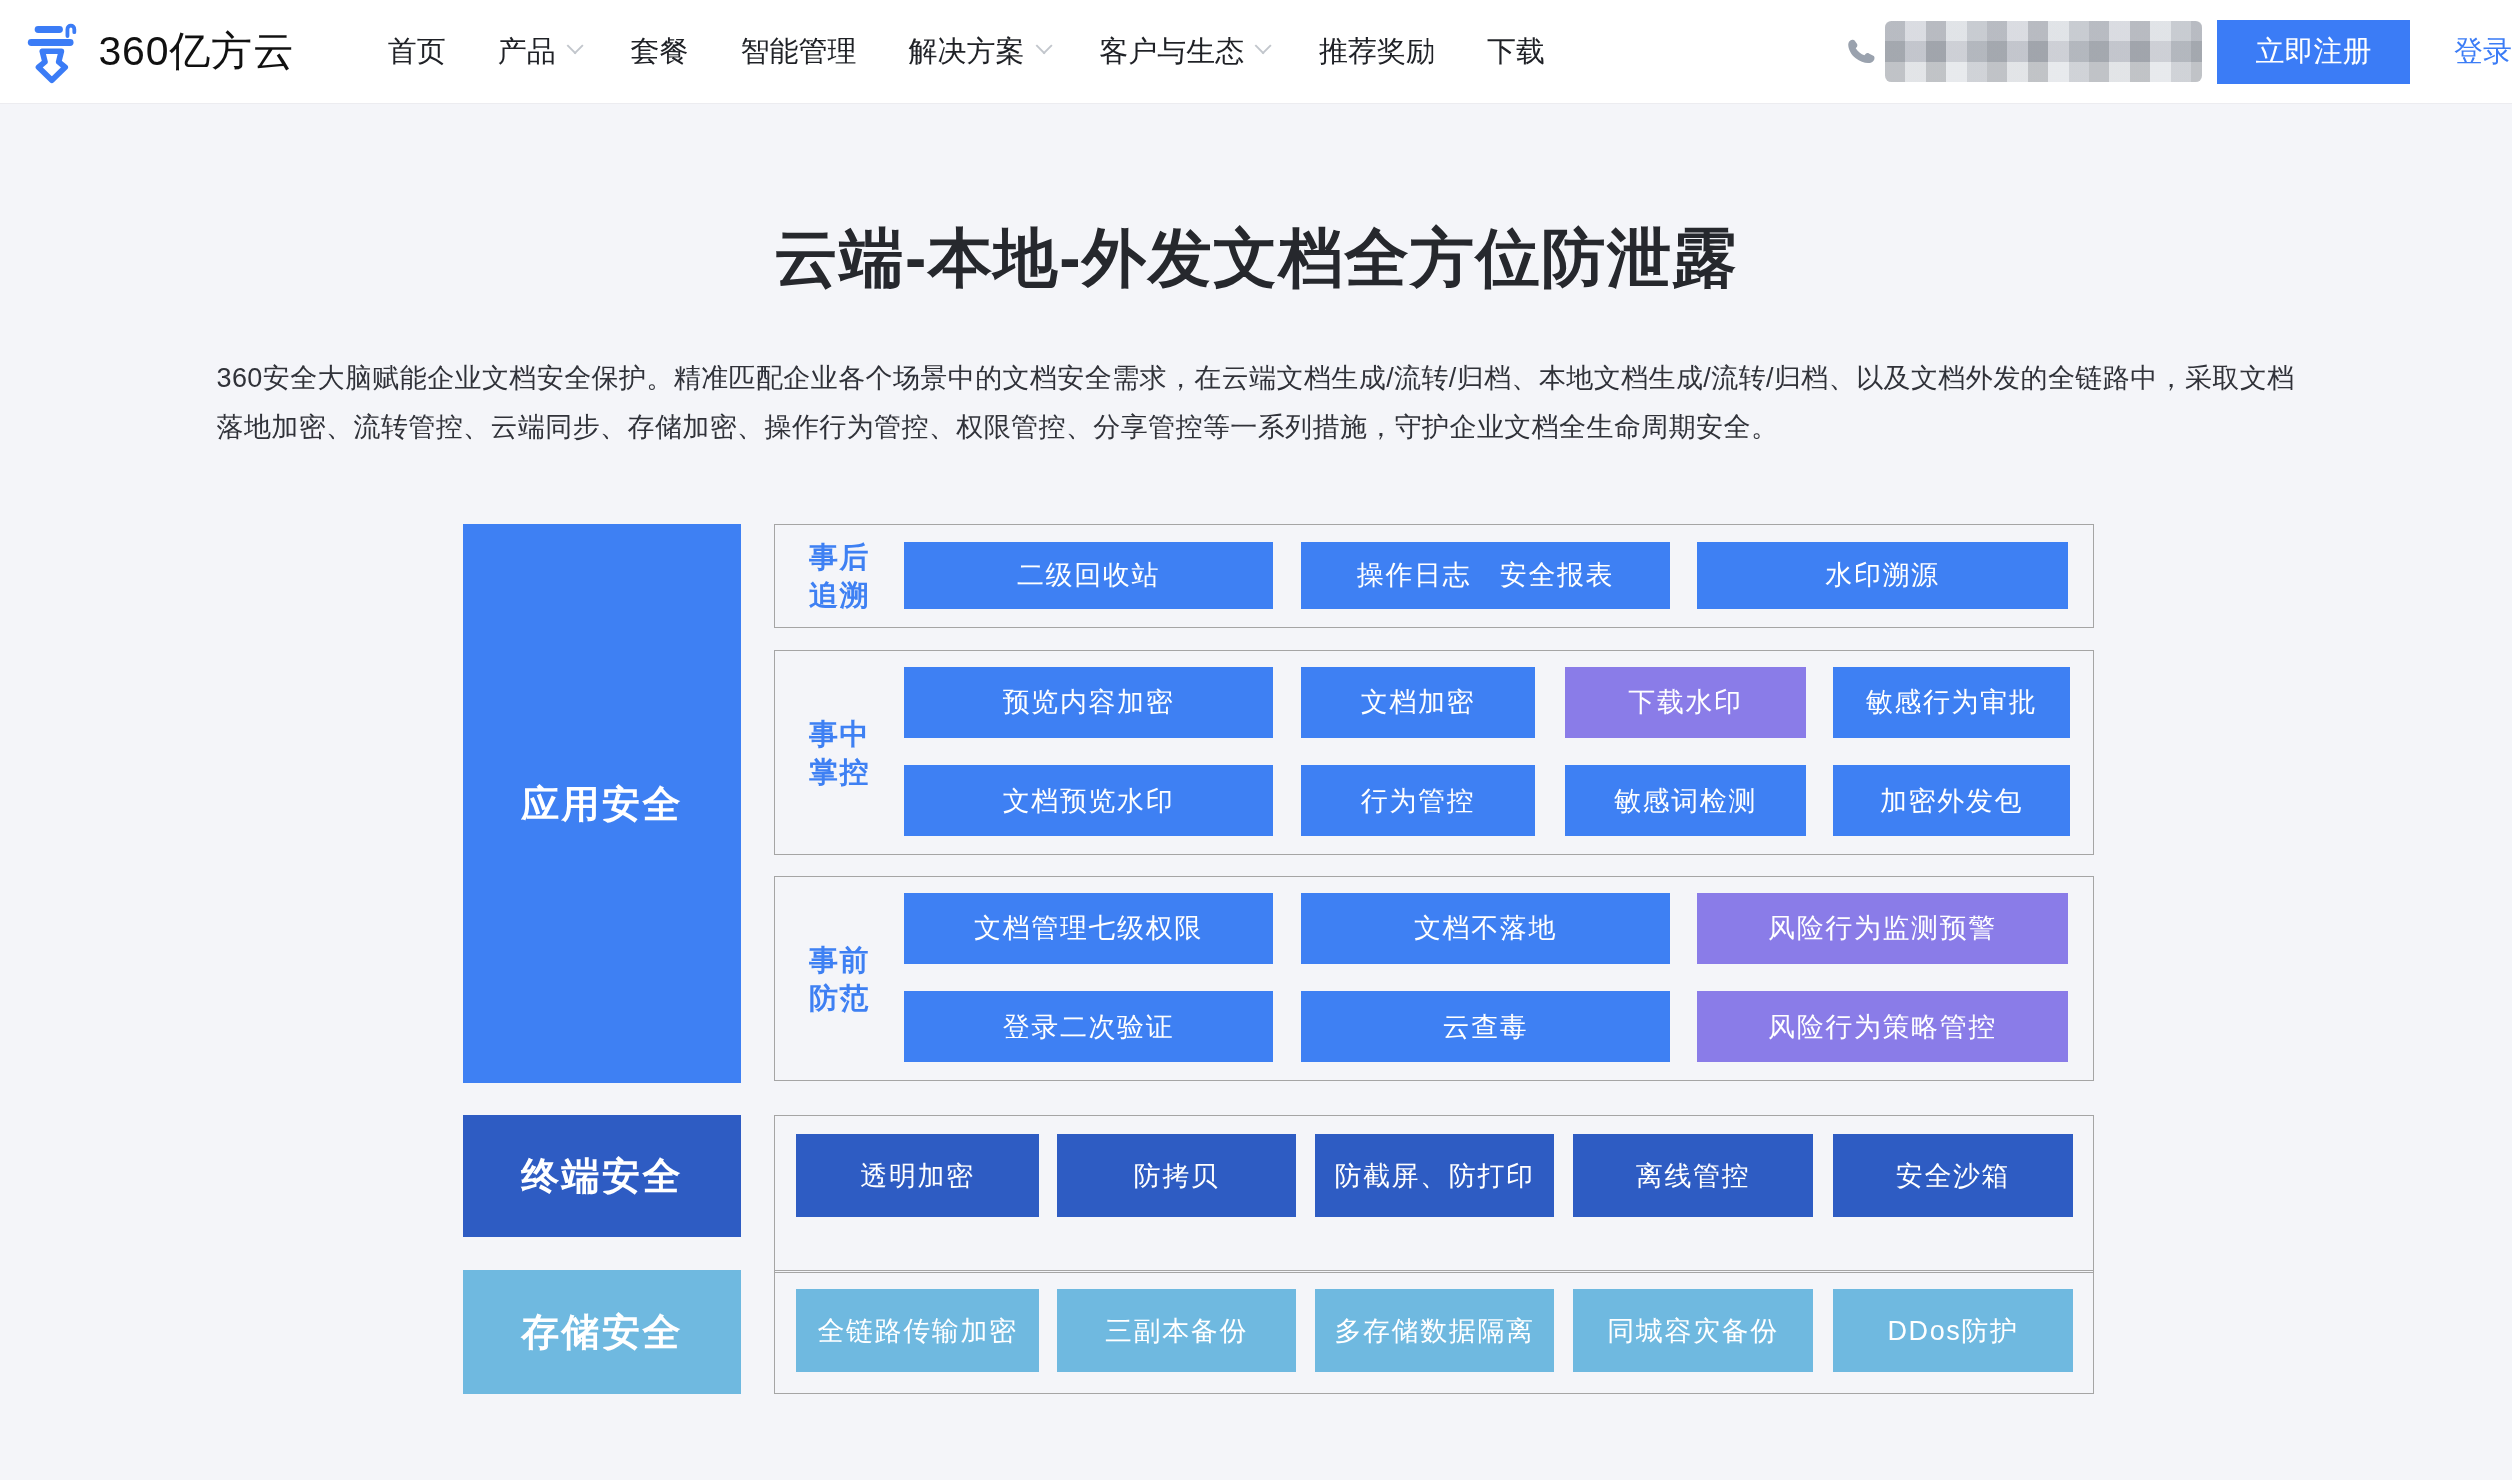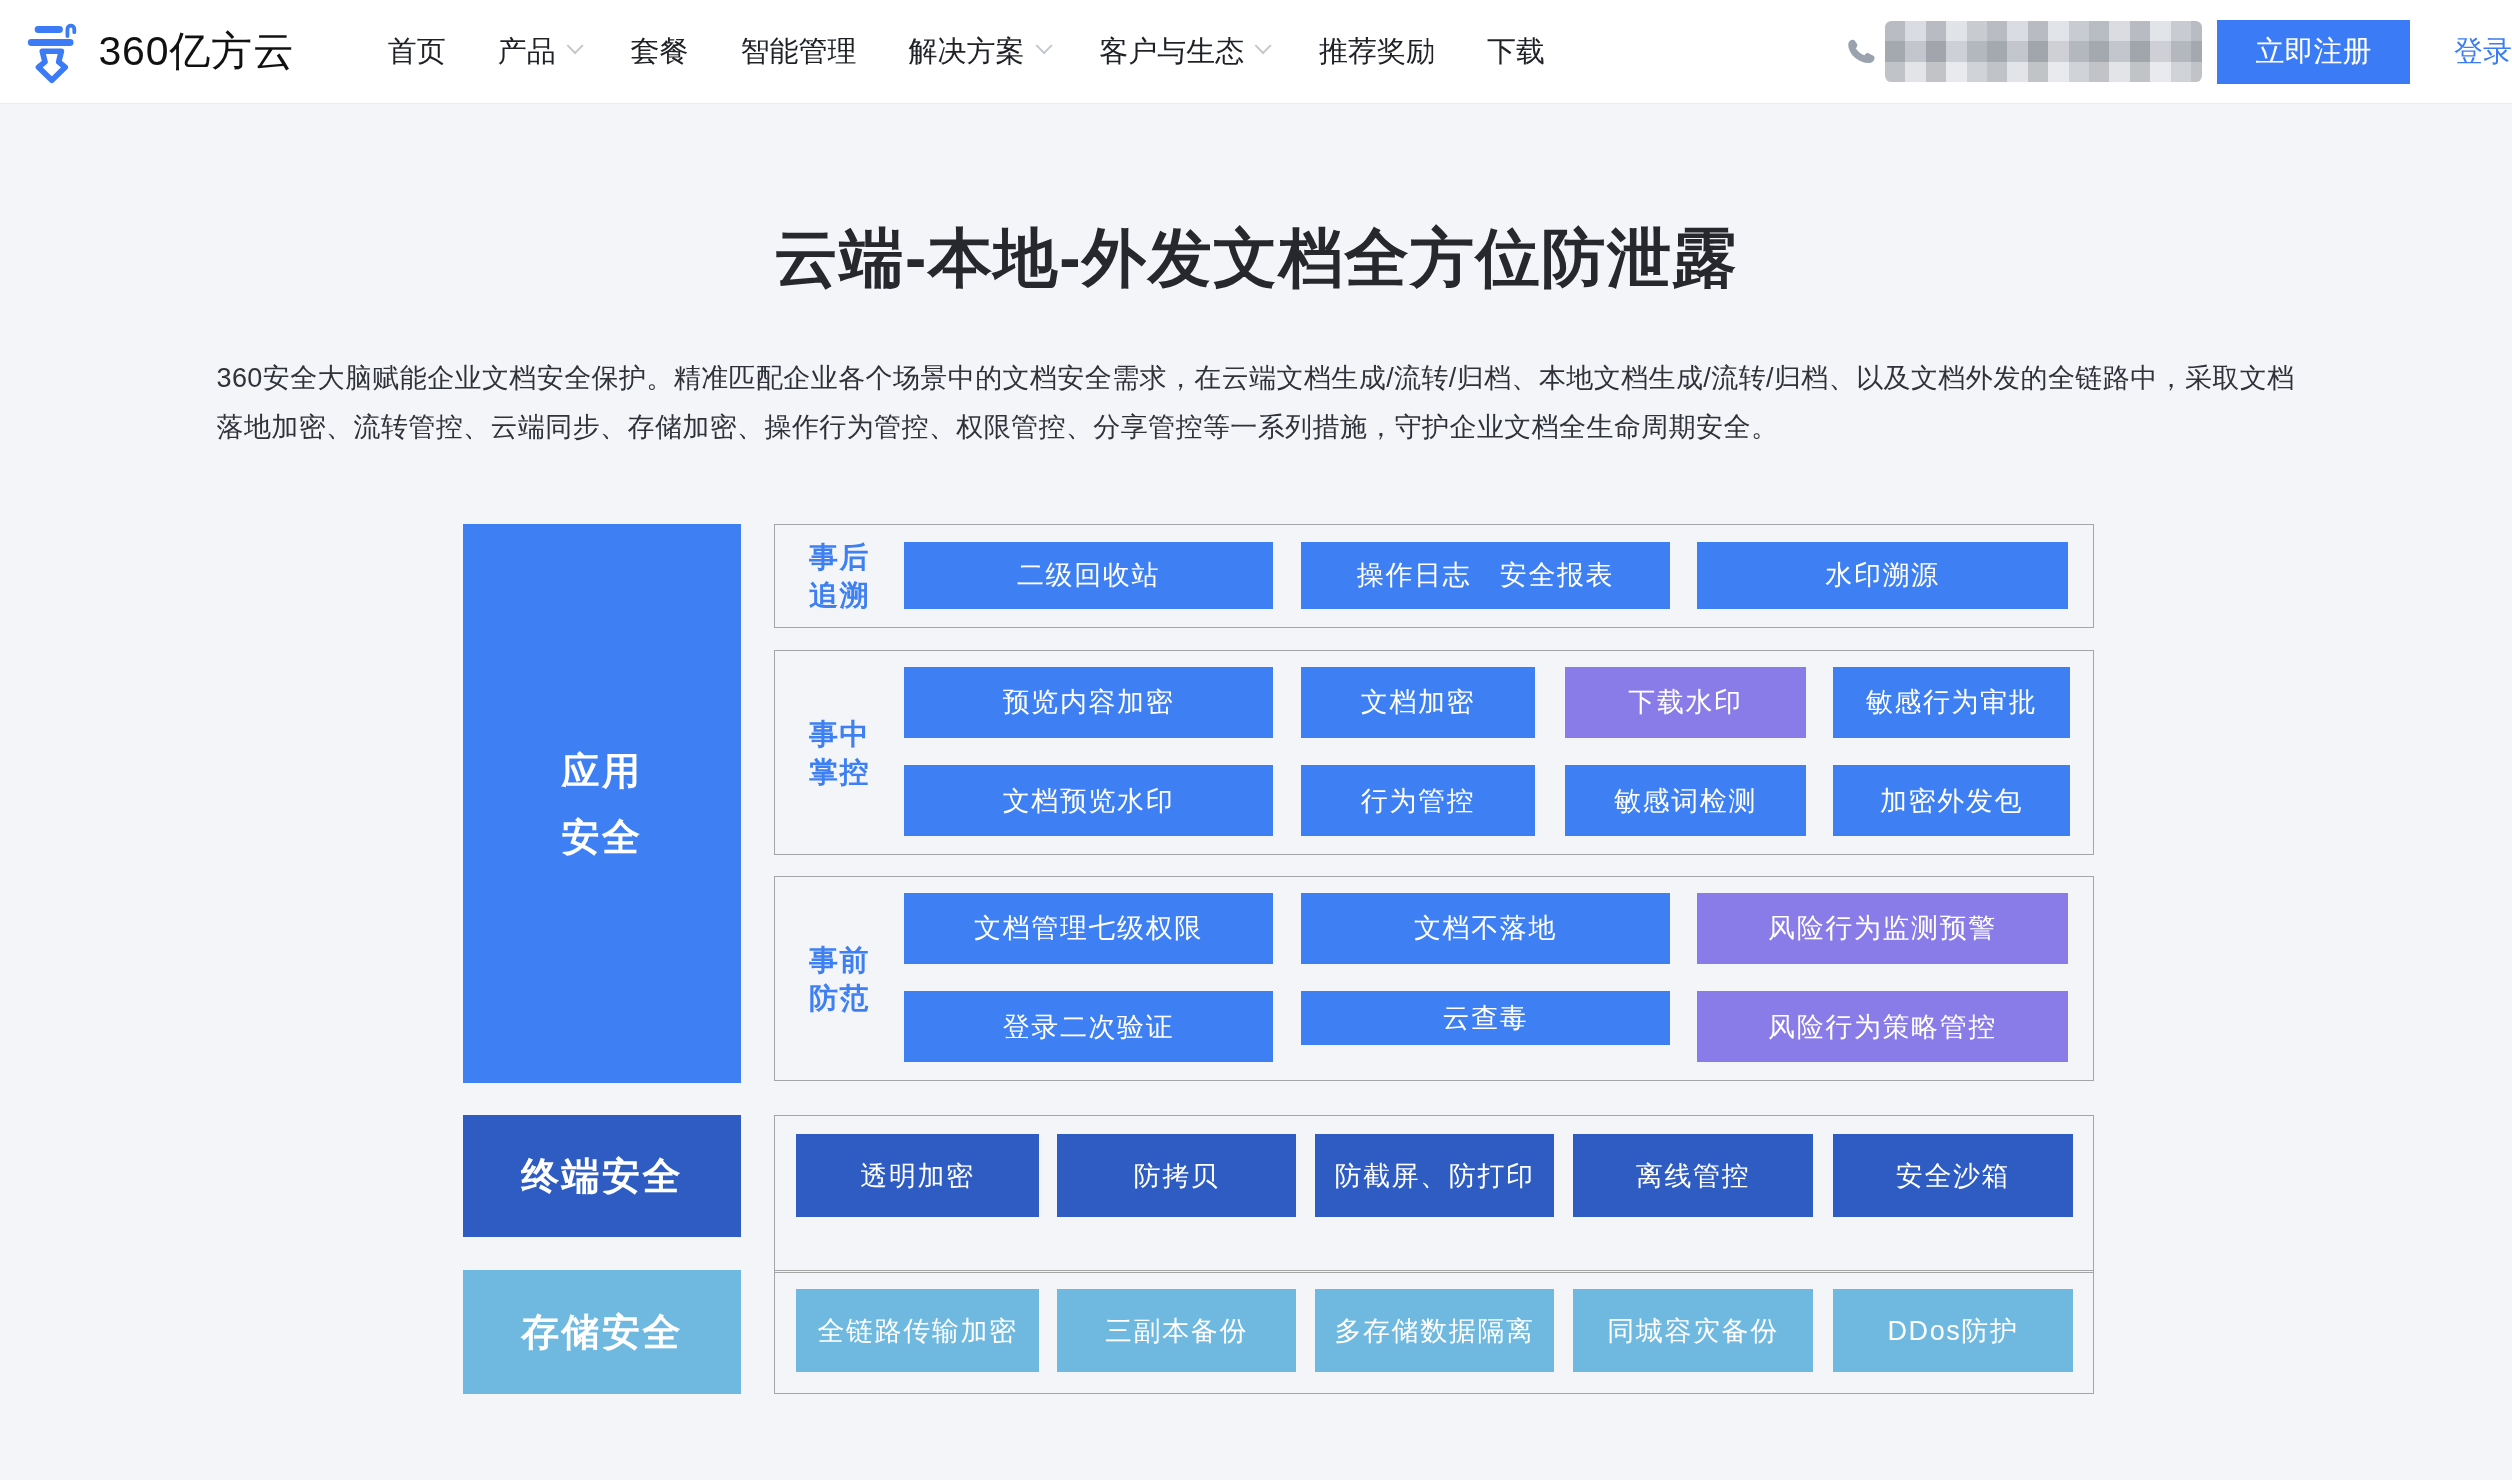--- a/index.html
+++ b/index.html
@@ -45,21 +45,21 @@
   .login-link{font-size:29px;color:var(--brand-blue);margin-left:44px;white-space:nowrap;cursor:pointer;}
   
   .page-title{margin-top:111px;text-align:center;font-size:64px;font-weight:700;color:#26282d;letter-spacing:1.6px;}
   .page-desc{
     width:2079px;margin:52px auto 0;font-size:27px;line-height:49px;color:#303239;
     text-align:left;letter-spacing:0.4px;
   }
   
   .diagram{position:relative;width:1631px;height:870px;margin:72px 0 0 463px;}
   .side-block{
-    position:absolute;left:0;width:278px;display:flex;flex-direction:column;
+    position:absolute;left:0;width:278px;display:flex;flex-direction:row;
     align-items:center;justify-content:center;color:#fff;font-weight:700;font-size:38px;letter-spacing:2.4px;
   }
   .side-block .line{line-height:66px;}
   .block-app{top:0;height:559px;background:var(--primary-blue);}
   .block-terminal{top:591px;height:122px;background:var(--dark-blue);}
   .block-storage{top:746px;height:124px;background:var(--light-blue);}
   .frame{
     position:absolute;left:311px;width:1320px;border:1.6px solid #a5a5a5;background:transparent;
   }
   .row1{top:0;height:104px;}
@@ -89,21 +89,21 @@
   .r2b4{left:1058px;top:15.7px;width:237px;height:71px;}
   .r2b5{left:129px;top:114px;width:369px;height:71px;}
   .r2b6{left:526px;top:114px;width:234px;height:71px;}
   .r2b7{left:790px;top:114px;width:241px;height:71px;}
   .r2b8{left:1058px;top:114px;width:237px;height:71px;}
   
   .r3b1{left:129px;top:15.7px;width:369px;height:71px;}
   .r3b2{left:526px;top:15.7px;width:369px;height:71px;}
   .r3b3{left:922px;top:15.7px;width:371px;height:71px;}
   .r3b4{left:129px;top:114px;width:369px;height:71px;}
-  .r3b5{left:526px;top:114px;width:369px;height:54px;}
+  .r3b5{left:526px;top:114px;width:369px;height:71px;}
   .r3b6{left:922px;top:114px;width:371px;height:71px;}
   
   .c1{left:21px;top:18px;width:243px;height:83px;}
   .c2{left:282px;top:18px;width:239px;height:83px;}
   .c3{left:540px;top:18px;width:239px;height:83px;}
   .c4{left:798px;top:18px;width:240px;height:83px;}
   .c5{left:1058px;top:18px;width:240px;height:83px;}
 </style>
 </head>
 <body>

